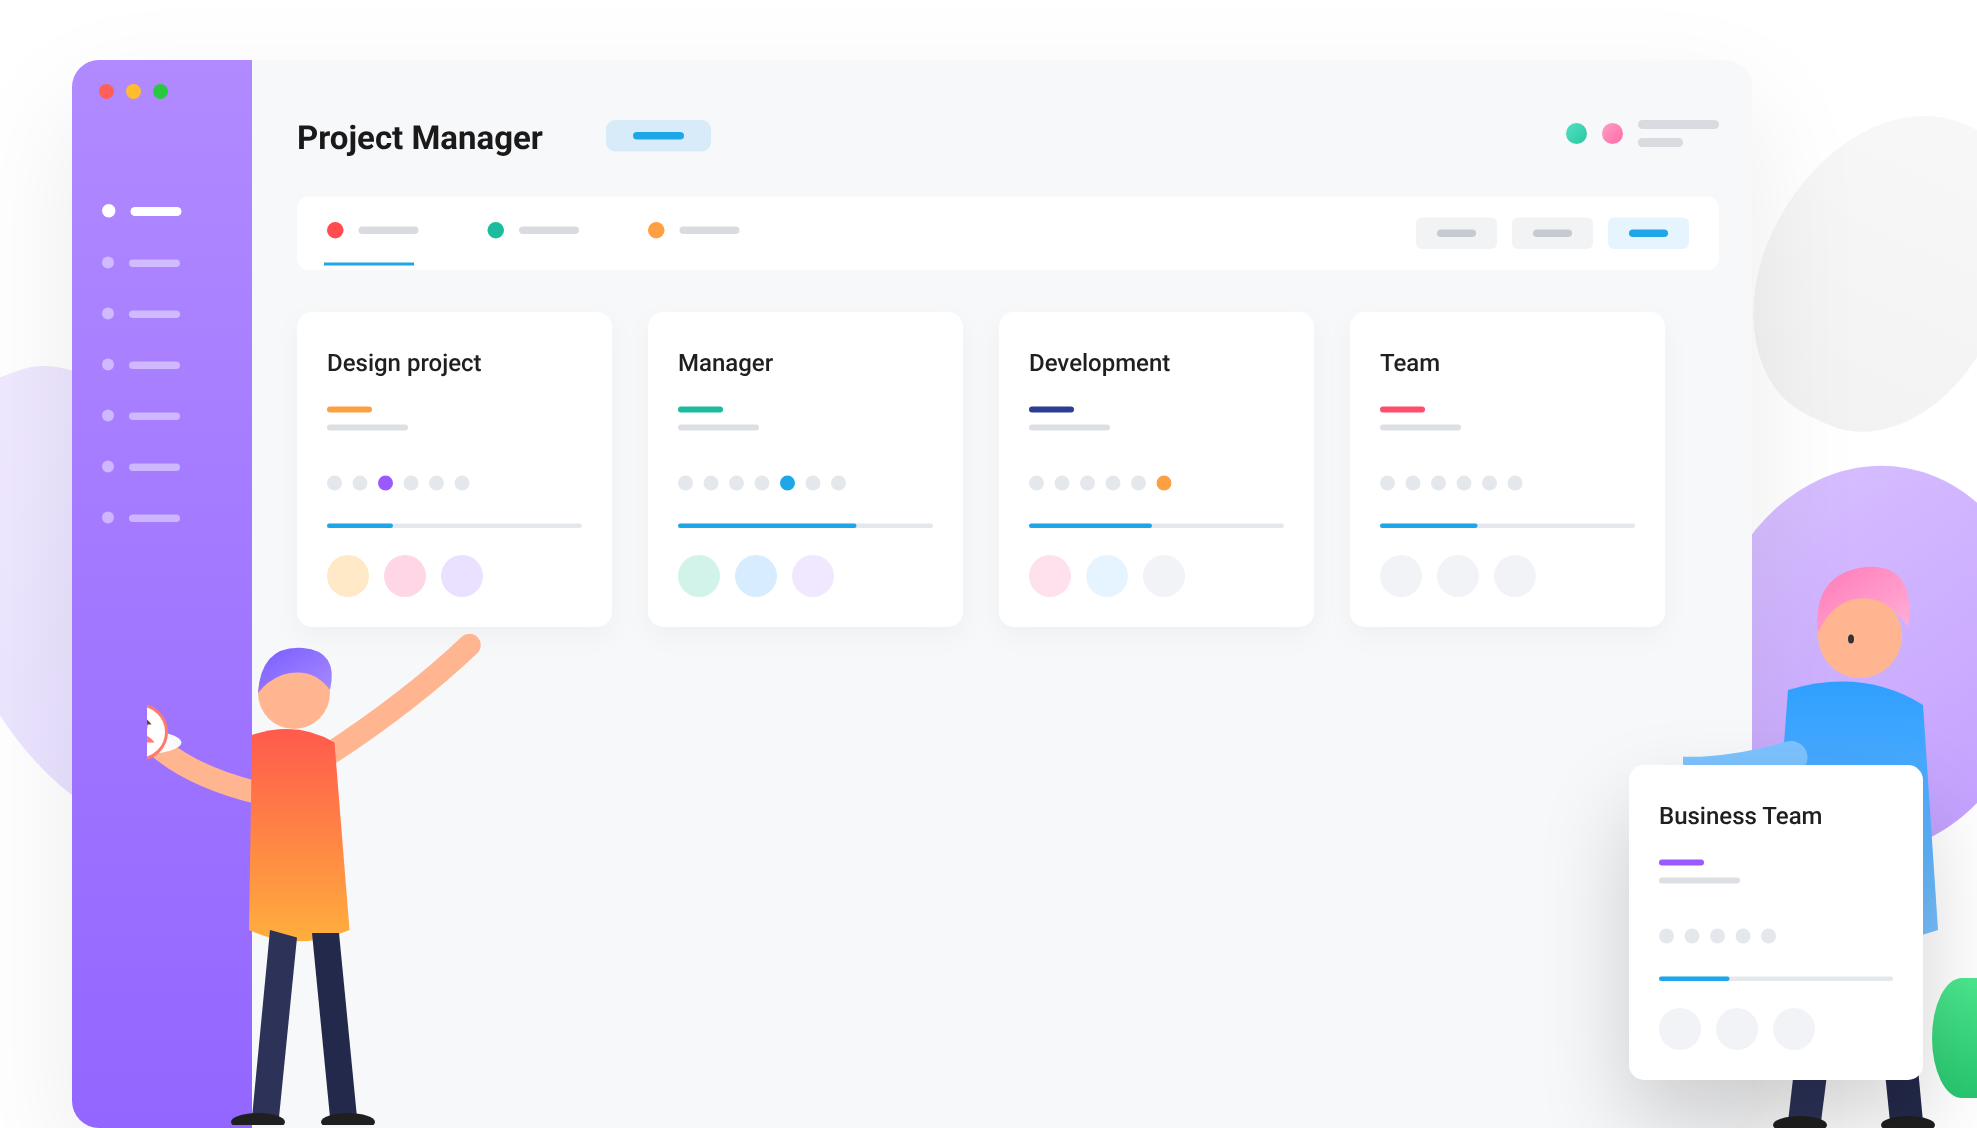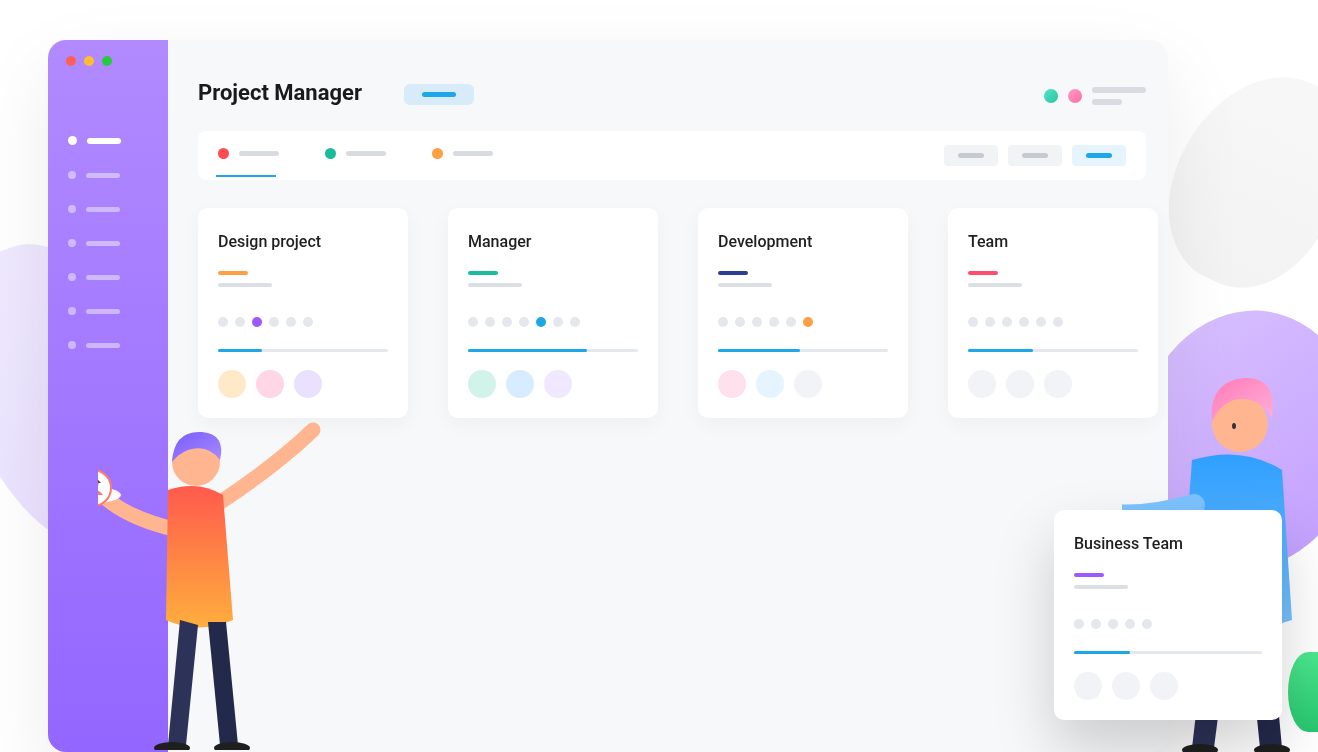--- a/index.html
+++ b/index.html
@@ -122,21 +122,21 @@
   position: absolute;
   left: 150px;
   top: 40px;
   right: 22px;
   bottom: 0;
 }
 
 
 .header {
   display: flex;
-  align-items: flex-end;
+  align-items: flex-start;
   margin-bottom: 26px;
   gap: 24px;
 }
 .page-title {
   font-size: 22px;
   font-weight: 700;
   color: #1a1a1a;
 }
 .header-pill {
   margin-left: 18px;
@@ -194,21 +194,21 @@
   padding: 8px 14px;
 }
 .tab-btn-bar { width: 26px; height: 5px; border-radius: 3px; background: #c6cad1; }
 .tab-btn.active { background: #e6f5fd; }
 .tab-btn.active .tab-btn-bar { background: #1ea7e8; }
 
 
 .grid {
   display: grid;
   grid-template-columns: repeat(4, 210px);
-  gap: 40px;
+  gap: 24px;
 }
 .card {
   background: #fff;
   border-radius: 10px;
   padding: 24px 20px 20px;
   box-shadow: 0 6px 20px rgba(0,0,0,0.04);
 }
 .card-title {
   font-size: 16px;
   font-weight: 500;
@@ -264,21 +264,21 @@
   height: 28px;
   border-radius: 50%;
   background: #f1f3f6;
 }
 
 
 .float-card {
   position: absolute;
   right: 36px;
   top: 510px;
-  width: 228px;
+  width: 196px;
   background: #fff;
   border-radius: 10px;
   padding: 24px 20px 20px;
   box-shadow: 0 28px 60px rgba(0,0,0,0.18);
   z-index: 5;
 }
 
 
 .person-left {
   position: absolute;

